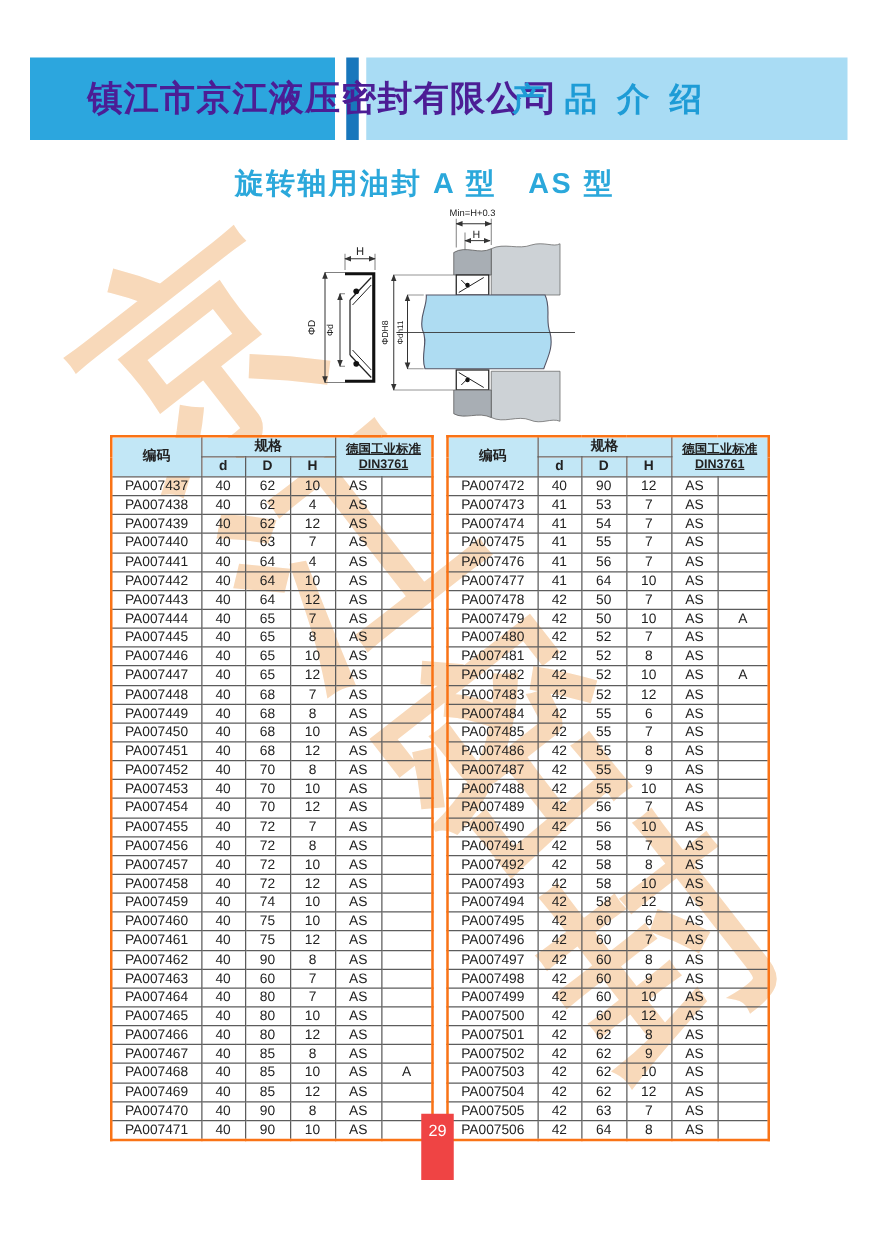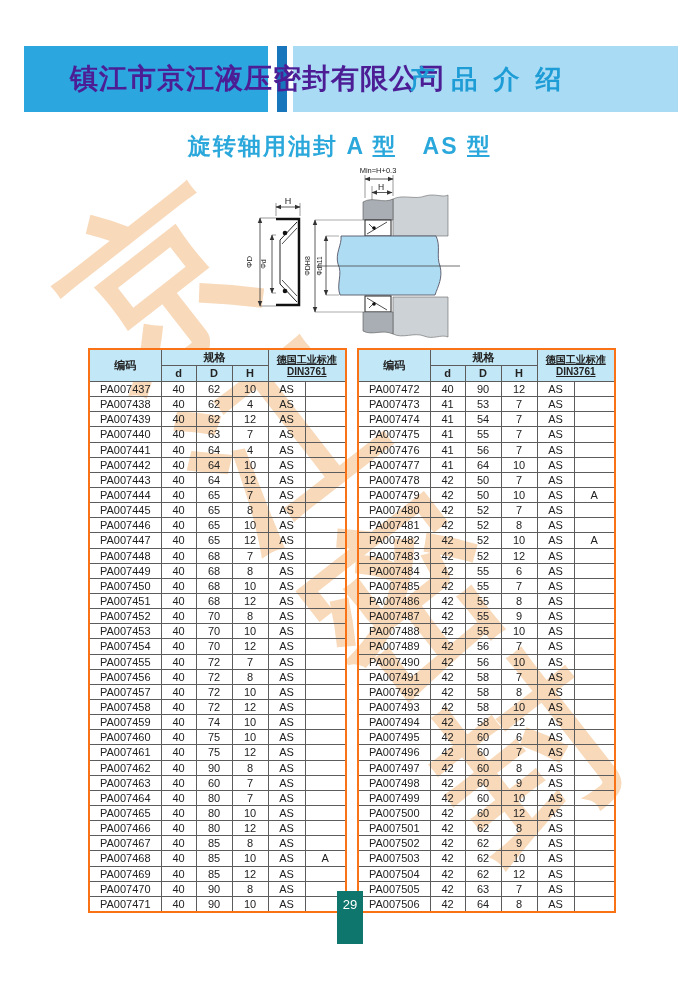--- a/index.html
+++ b/index.html
@@ -33,21 +33,21 @@
   .spec-table{position:absolute;top:348px;z-index:2;}
   .spec-table.left{left:88px;}
   .spec-table.right{left:357px;}
   .spec-table table{border-collapse:collapse;table-layout:fixed;width:257px;border:2px solid #f97316;}
   .spec-table th,.spec-table td{border:1px solid #5c5c5c;text-align:center;padding:0;
         font-size:11px;color:#222;overflow:hidden;white-space:nowrap;}
   .spec-table thead th{background:#c2e7f6;font-weight:bold;height:15px;line-height:13px;}
   .spec-table thead .std-h{font-size:10px;line-height:12px;text-decoration:underline;}
   .spec-table tbody td{height:14.15px;line-height:14px;background:transparent;}
 
-  .page-num{position:absolute;left:337px;top:891px;width:26px;height:53px;background:#0f766e;
+  .page-num{position:absolute;left:337px;top:891px;width:26px;height:53px;background:#ef4444;
             color:#fff;font-size:13px;text-align:center;padding-top:6px;box-sizing:border-box;z-index:2;}
 </style>
 </head>
 <body>
 
 <div class="page">
 
   <div class="watermark">
     <div class="wm-char">京</div>
     <div class="wm-char">江</div>

